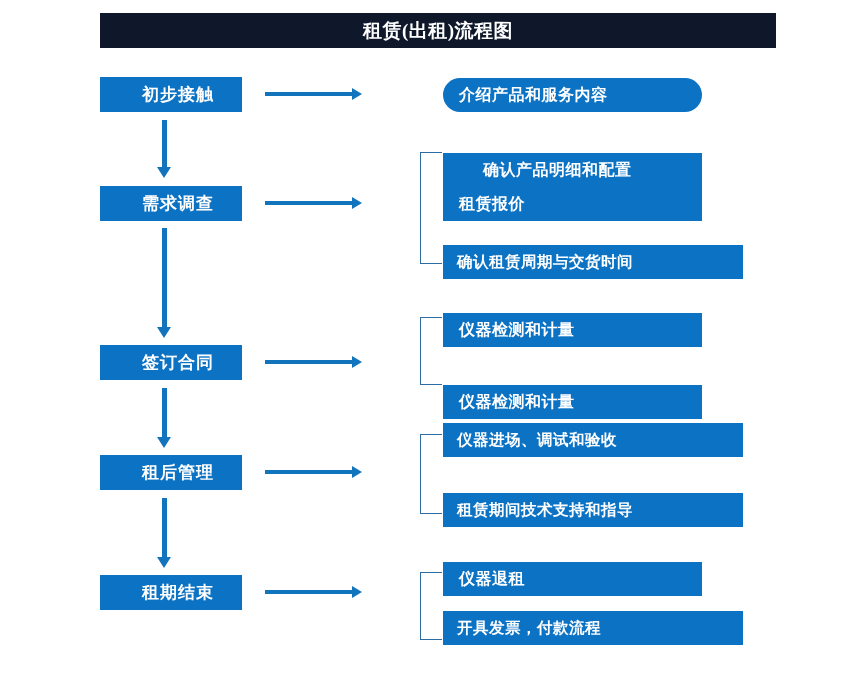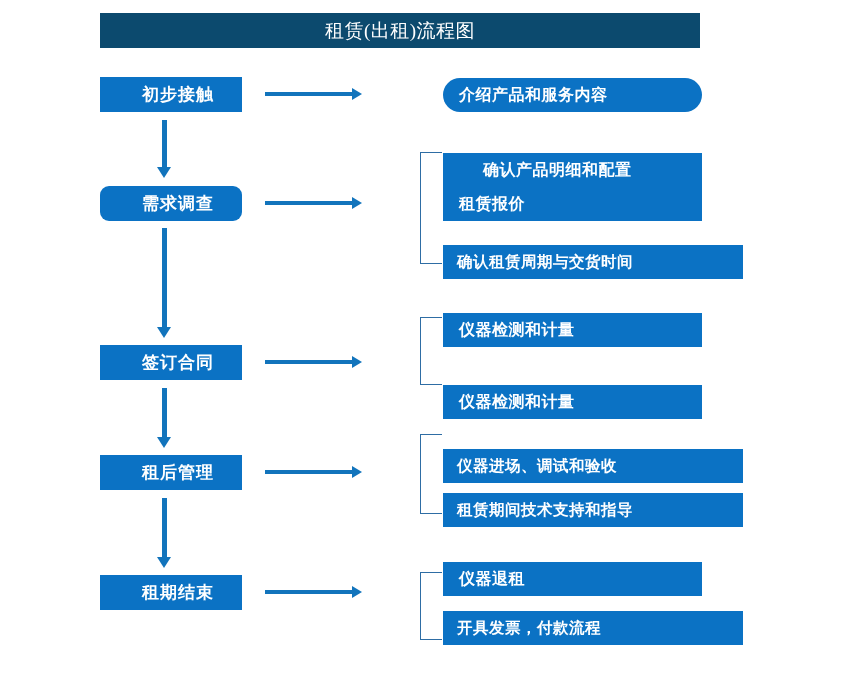--- a/index.html
+++ b/index.html
@@ -18,29 +18,29 @@
     width: 844px;
     height: 688px;
     background: #ffffff;
   }
 
   
   .title-bar {
     position: absolute;
     left: 100px;
     top: 13px;
-    width: 600px;
+    width: 676px;
     height: 35px;
-    background: #0c4a6e;
+    background: #0f172a;
     color: #ffffff;
     display: flex;
     align-items: center;
     justify-content: center;
     font-size: 19px;
-    font-weight: normal;
+    font-weight: bold;
     letter-spacing: 0.5px;
   }
 
   
   .stage-box {
     position: absolute;
     left: 100px;
     width: 128px;
     height: 35px;
     background: #0B72C4;
@@ -131,21 +131,21 @@
   }
 </style>
 </head>
 <body>
 
 <div id="canvas">
 
   <div class="title-bar">租赁(出租)流程图</div>
 
   <div class="stage-box" style="top:77px;">初步接触</div>
-  <div class="stage-box" style="top:186px;border-radius:9px;">需求调查</div>
+  <div class="stage-box" style="top:186px;">需求调查</div>
   <div class="stage-box" style="top:345px;">签订合同</div>
   <div class="stage-box" style="top:455px;">租后管理</div>
   <div class="stage-box" style="top:575px;">租期结束</div>
 
   <div class="v-arrow" style="left:157px; top:120px; height:58px;">
     <div class="shaft" style="height:47px;"></div>
     <div class="head" style="top:47px;"></div>
   </div>
   <div class="v-arrow" style="left:157px; top:228px; height:110px;">
     <div class="shaft" style="height:99px;"></div>
@@ -185,18 +185,18 @@
   <div class="bracket" style="left:420px; top:317px; height:68px;"></div>
   <div class="bracket" style="left:420px; top:434px; height:80px;"></div>
   <div class="bracket" style="left:420px; top:572px; height:68px;"></div>
 
   <div class="detail-box" style="top:78px;border-radius:17px;">介绍产品和服务内容</div>
   <div class="detail-box" style="top:153px;padding-left:40px;">确认产品明细和配置</div>
   <div class="detail-box" style="top:187px;">租赁报价</div>
   <div class="detail-box wide" style="top:245px;">确认租赁周期与交货时间</div>
   <div class="detail-box" style="top:313px;">仪器检测和计量</div>
   <div class="detail-box" style="top:385px;">仪器检测和计量</div>
-  <div class="detail-box wide" style="top:423px;margin-top:26px;">仪器进场、调试和验收</div>
+  <div class="detail-box wide" style="top:423px;">仪器进场、调试和验收</div>
   <div class="detail-box wide" style="top:493px;">租赁期间技术支持和指导</div>
   <div class="detail-box" style="top:562px;">仪器退租</div>
   <div class="detail-box wide" style="top:611px;">开具发票，付款流程</div>
 
 </div>
 
 </body></html>

